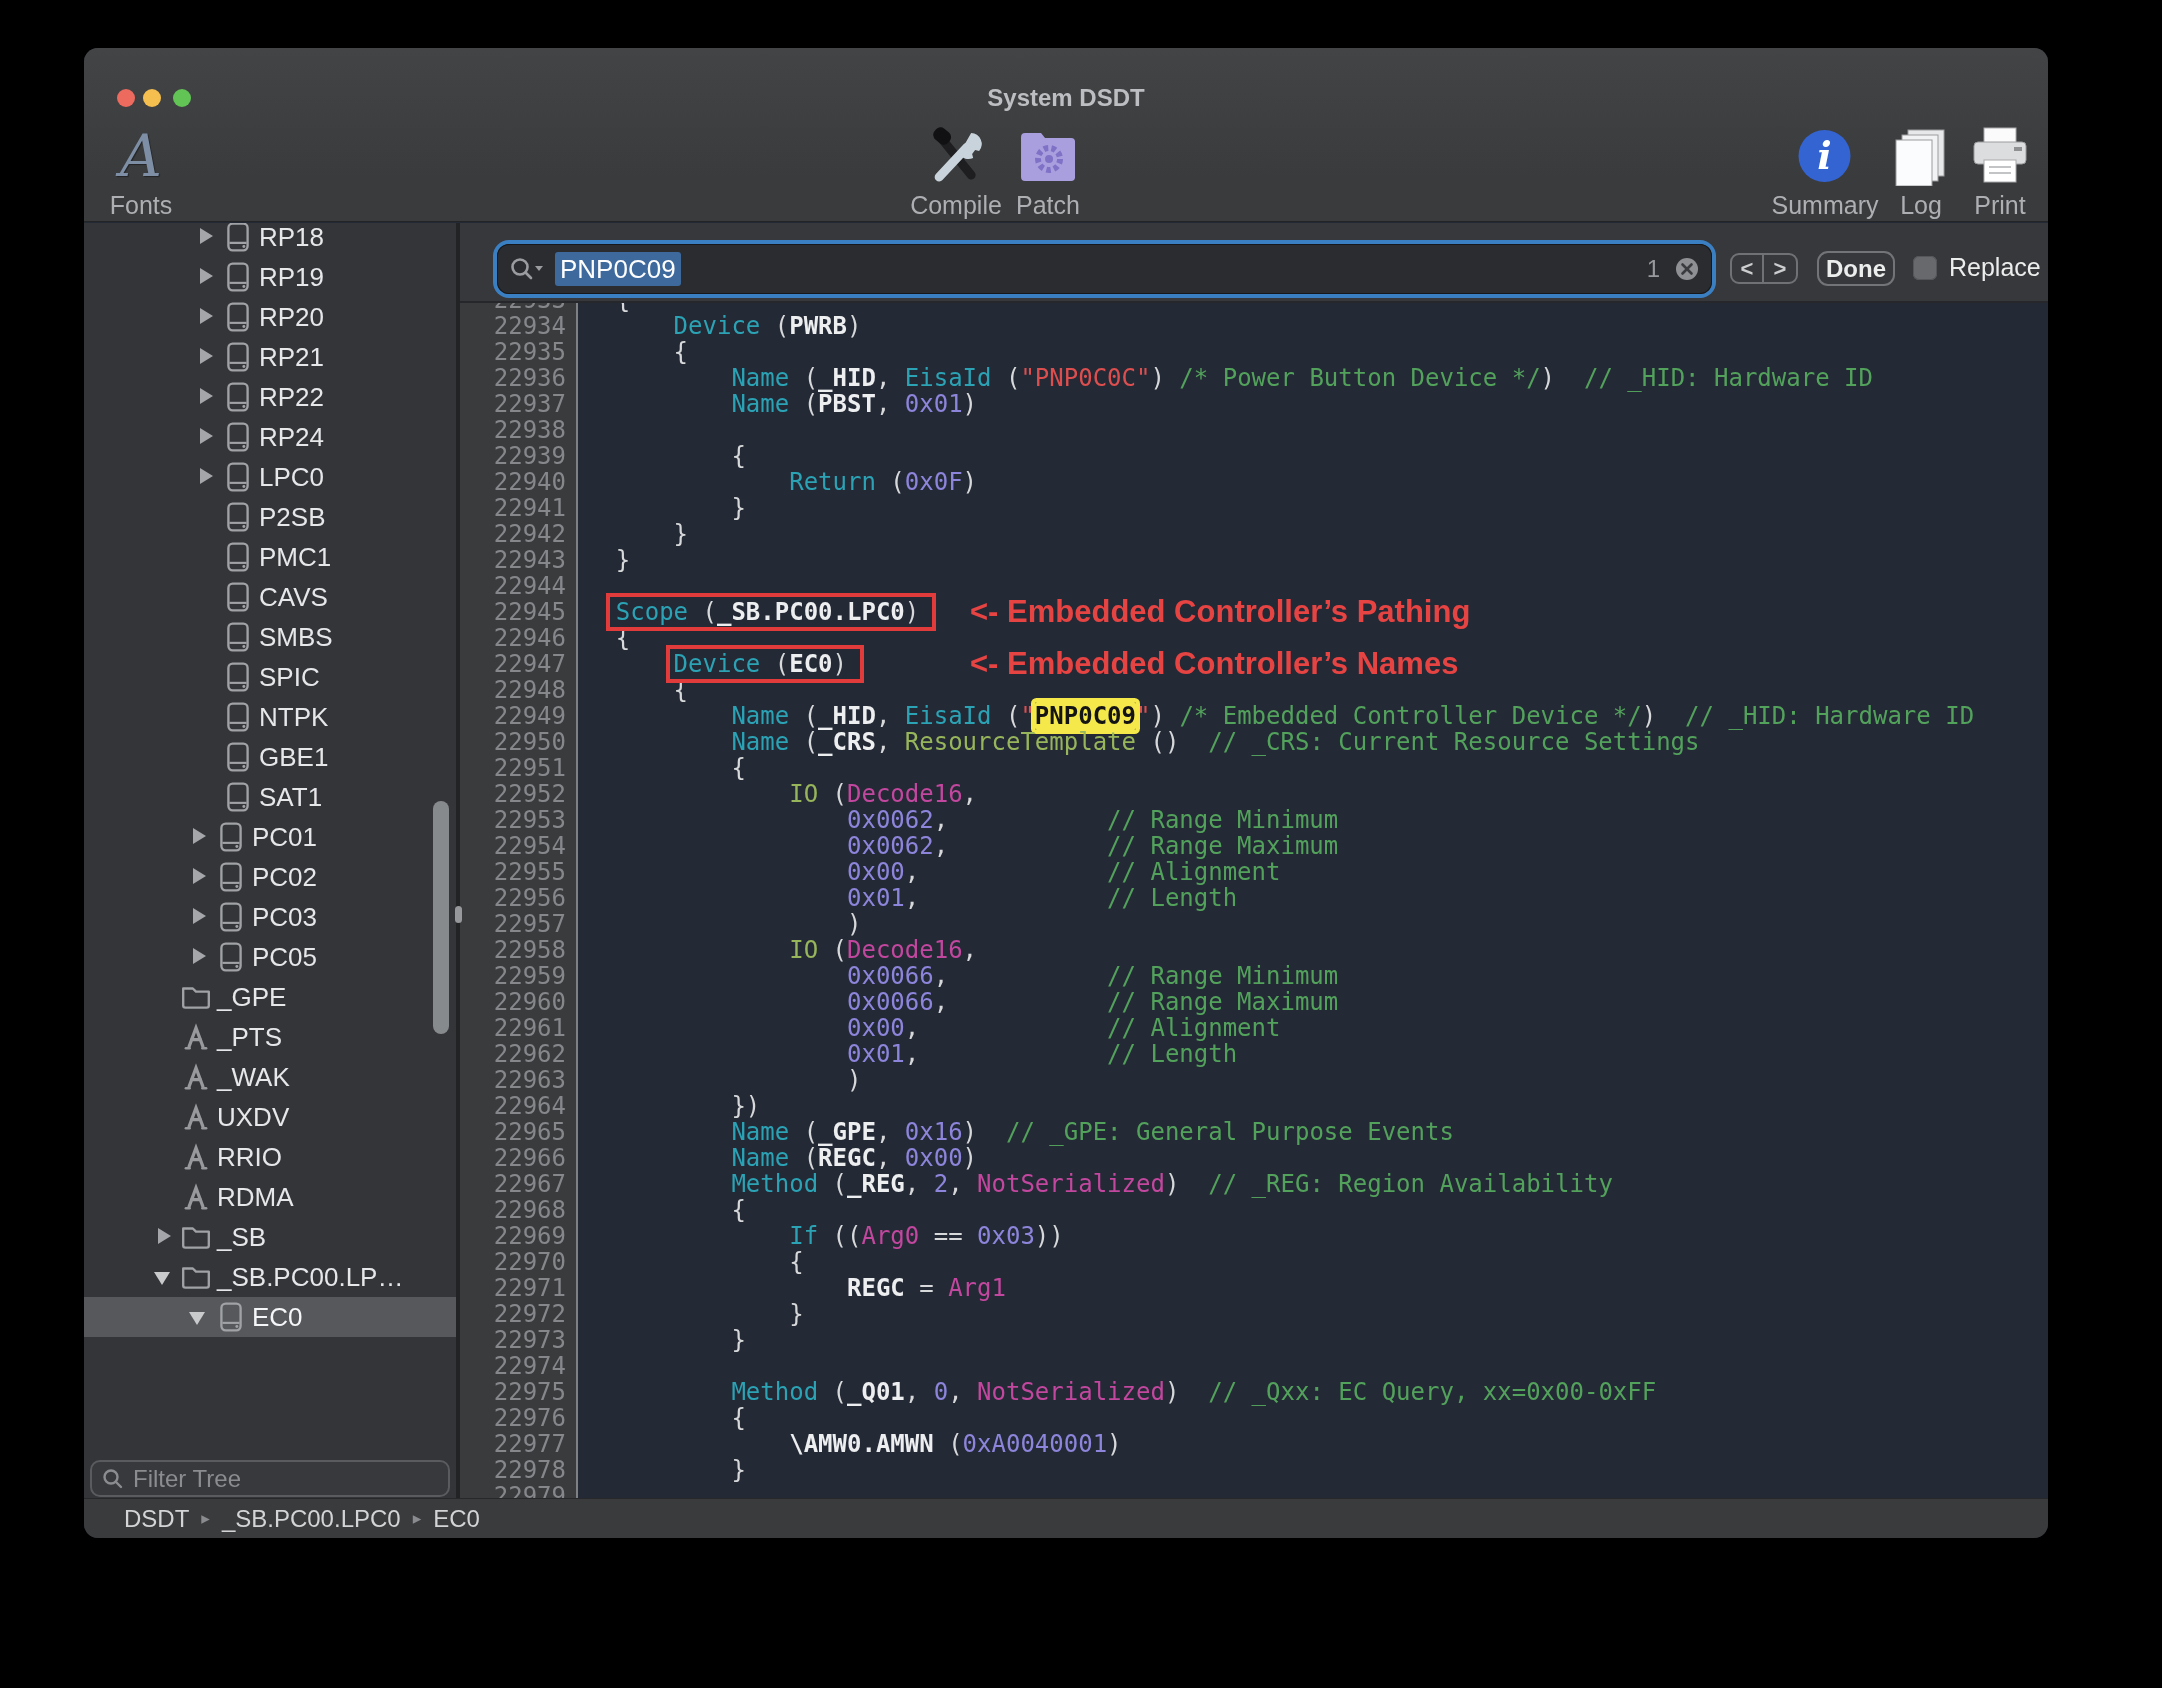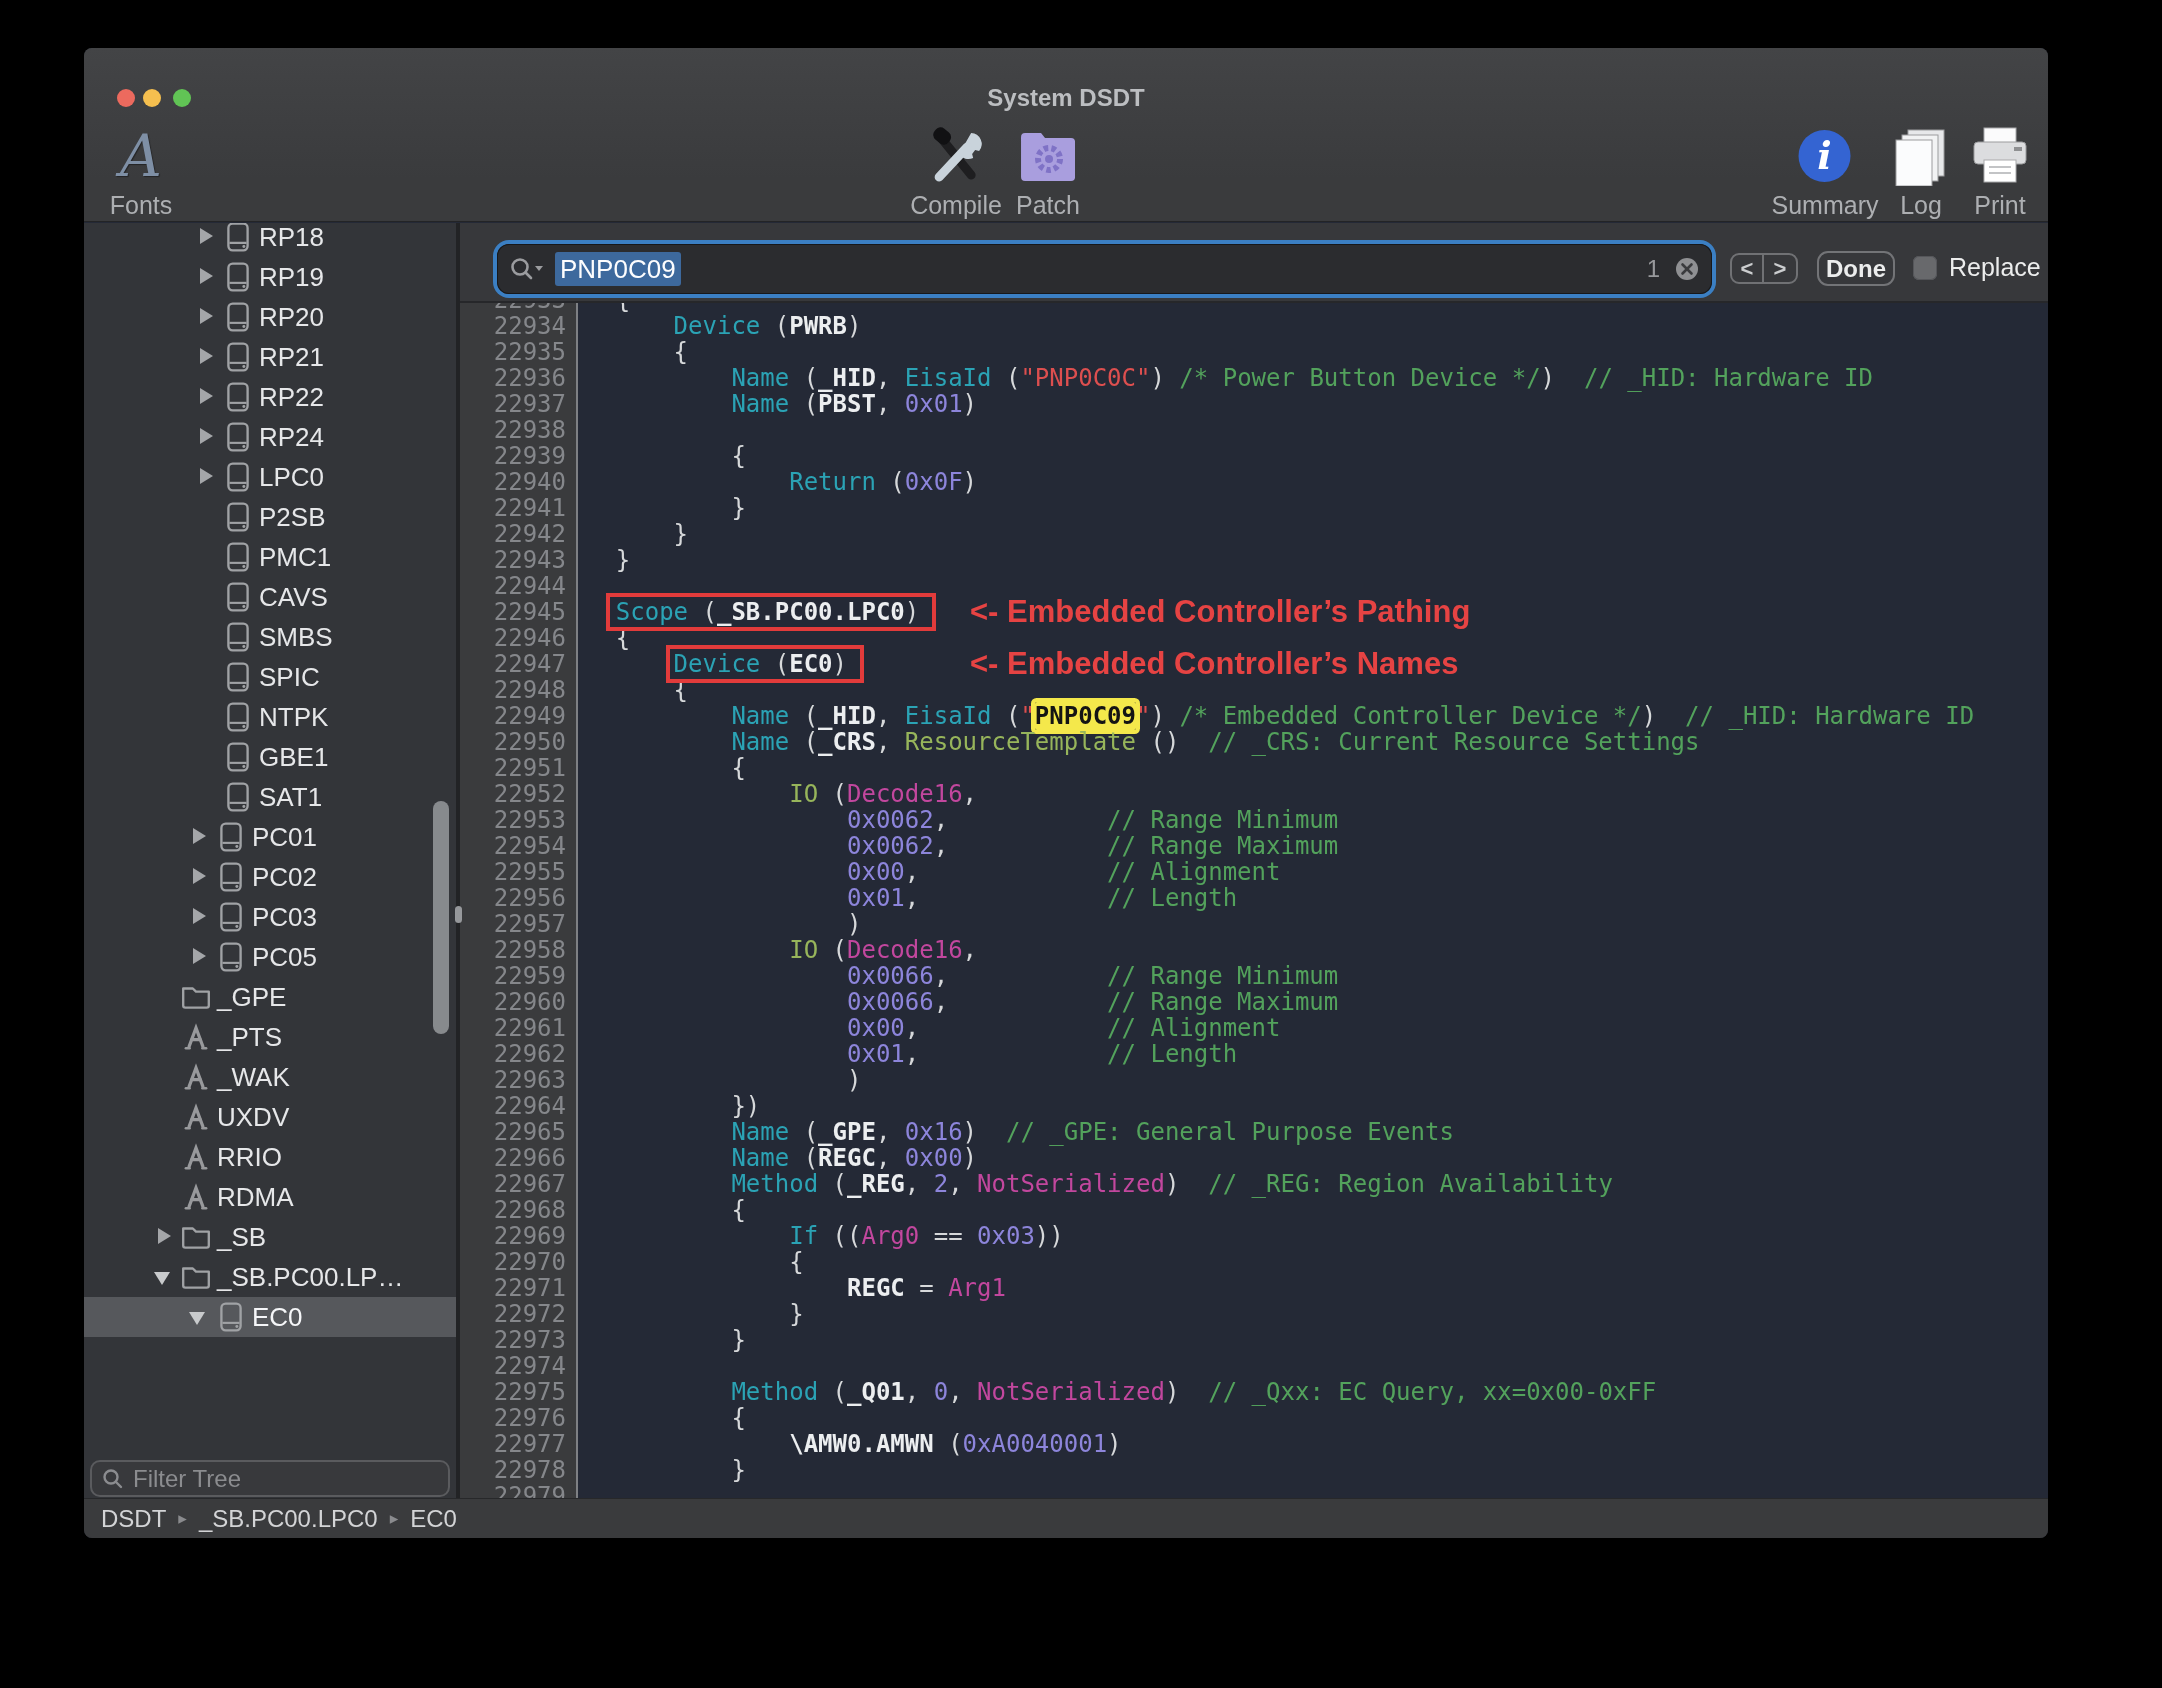--- a/index.html
+++ b/index.html
@@ -1,18 +1,18 @@
 <!DOCTYPE html>
 <html><head>
 <meta charset="utf-8">
 <style>
   * { margin:0; padding:0; box-sizing:border-box; }
   html,body { background:#000; width:2162px; height:1688px; font-family:"Liberation Sans",sans-serif; }
   .window { position:absolute; left:84px; top:48px; width:1964px; height:1490px;
-            border-radius:8px; overflow:hidden; background:#242936;
+            border-radius:14px; overflow:hidden; background:#242936;
             box-shadow:0 0 0 1px rgba(0,0,0,.65); }
 
   
   .chrome { position:absolute; left:0; top:0; width:100%; height:174px;
             background:linear-gradient(#434446,#3a3b3d 75%); border-bottom:1px solid #232426; }
   .light { position:absolute; top:41px; width:18px; height:18px; border-radius:50%; }
   .light.red { left:33px; background:#ec6a5e; }
   .light.yellow { left:59px; background:#f5bf4f; }
   .light.green { left:89px; background:#61c455; }
   .wtitle { position:absolute; top:36px; left:0; width:100%; text-align:center;
@@ -101,21 +101,21 @@
   .annbox { position:absolute; border:4px solid #e23b3b; z-index:6; }
   .annbox.b1 { left:146px; top:290px; width:330px; height:38px; }
   .annbox.b2 { left:206px; top:342px; width:198px; height:38px; }
   .anntext { position:absolute; left:510px; font-size:31px; font-weight:600; color:#e64343;
              white-space:nowrap; z-index:6; }
   .anntext.a1 { top:291px; }
   .anntext.a2 { top:343px; }
 
   
   .breadcrumb { position:absolute; left:0; top:1450px; width:100%; height:40px; background:#3a3b3d;
-                border-top:1px solid #27282a; display:flex; align-items:center; padding-left:17px; }
+                border-top:1px solid #27282a; display:flex; align-items:center; padding-left:40px; }
   .bitem { font-size:24px; color:#d3d4d6; }
   .bsep { color:#8a8b8e; font-size:17px; margin:0 12px; }
 </style>
 </head>
 <body>
 
 <div class="window">
 
   <div class="chrome">
     <div class="light red"></div>

